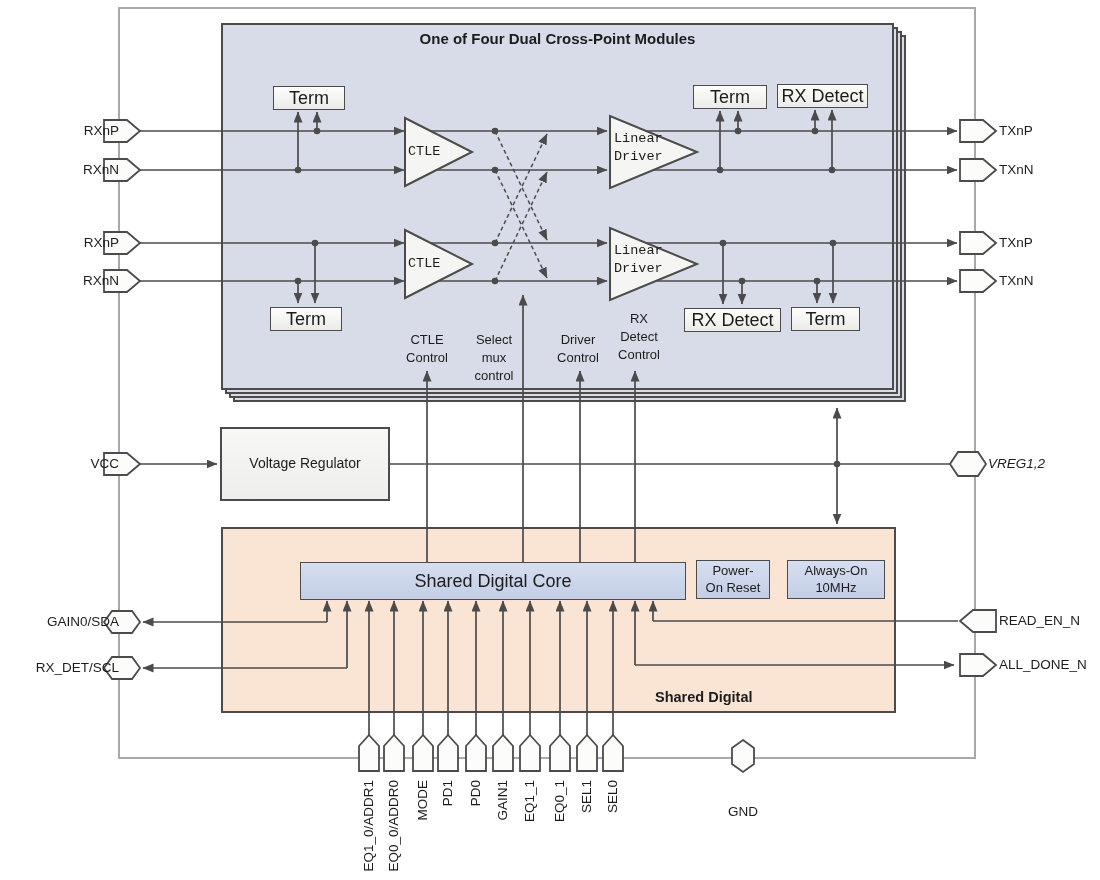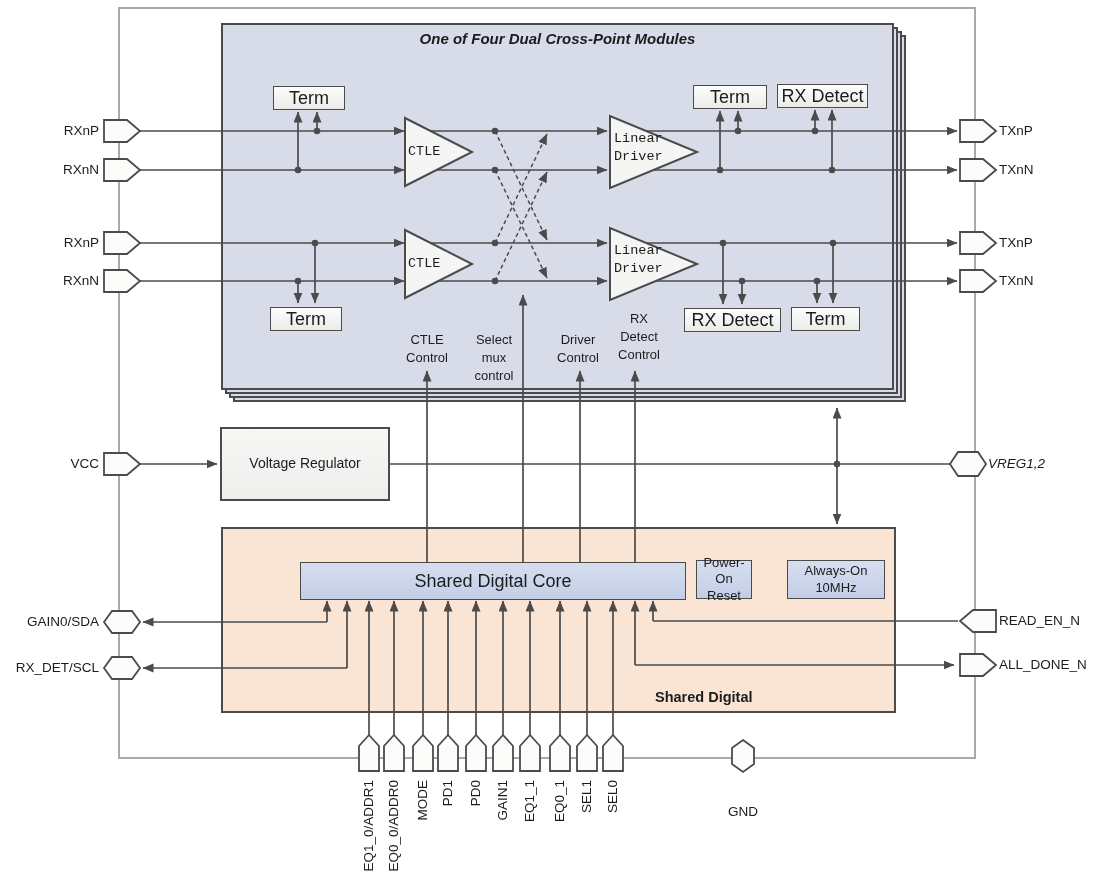--- a/index.html
+++ b/index.html
@@ -3,31 +3,31 @@
 <meta charset="utf-8">
 <style>
   html,body{margin:0;padding:0;background:#fff;}
   #canvas{
     position:relative;width:1100px;height:880px;background:#fff;overflow:hidden;
     font-family:"Liberation Sans","DejaVu Sans",sans-serif;color:#1c1c1c;
     -webkit-font-smoothing:antialiased;
   }
   #linework{position:absolute;left:0;top:0;z-index:1;}
   .lbl{position:absolute;z-index:3;font-size:13.5px;line-height:1.2;white-space:nowrap;}
-  .lbl.right{text-align:right;}
+  .lbl.right{text-align:right;padding-left:20px;}
   .lbl.center{text-align:center;white-space:normal;}
   .box{
     position:absolute;z-index:2;box-sizing:border-box;
     border:1.6px solid #4b4b4b;background:linear-gradient(#fdfdfc,#ebebe8);
     display:flex;align-items:center;justify-content:center;
     font-size:18px;text-align:center;line-height:1.25;
   }
   .bluebox{background:linear-gradient(#d6def0,#c3cee6);border:1.8px solid #4b4b4b;}
   .bigbox{border:2px solid #4b4b4b;background:linear-gradient(#f7f7f5,#eeeeec);font-size:14px;}
-  .title{position:absolute;z-index:3;font-weight:bold;font-size:15px;text-align:center;font-style:italic;}
+  .title{position:absolute;z-index:3;font-weight:bold;font-size:15px;text-align:center;}
   .ctl{position:absolute;z-index:3;font-size:13px;line-height:1.38;text-align:center;}
   .tri-label{position:absolute;z-index:3;font-size:13.5px;line-height:1.3;font-family:Liberation Mono, monospace;}
   .blabel{
     position:absolute;z-index:3;width:104px;height:17px;font-size:13.5px;
     text-align:right;transform-origin:0 0;transform:rotate(-90deg);white-space:nowrap;
   }
   .sd-label{position:absolute;z-index:3;font-weight:bold;font-size:14.5px;text-align:left;}
 </style>
 </head>
 <body>
@@ -231,21 +231,21 @@
     <div>Control</div>
   </div>
 
   <div class="box bluebox" style="left:300px;top:562px;width:386px;height:38px;">
     <span>Shared Digital Core</span>
   </div>
 
   <div class="box bigbox" style="left:220px;top:427px;width:170px;height:74px;">
     <span>Voltage Regulator</span>
   </div>
-  <div class="box bluebox" style="left:696px;top:560px;width:56px;height:39px;font-size:13px;">
+  <div class="box bluebox" style="left:696px;top:560px;width:74px;height:39px;font-size:13px;">
     <div>
       <div>Power-</div>
       <div>On Reset</div>
     </div>
   </div>
   <div class="box bluebox" style="left:787px;top:560px;width:98px;height:39px;font-size:13px;">
     <div>
       <div>Always-On</div>
       <div>10MHz</div>
     </div>

